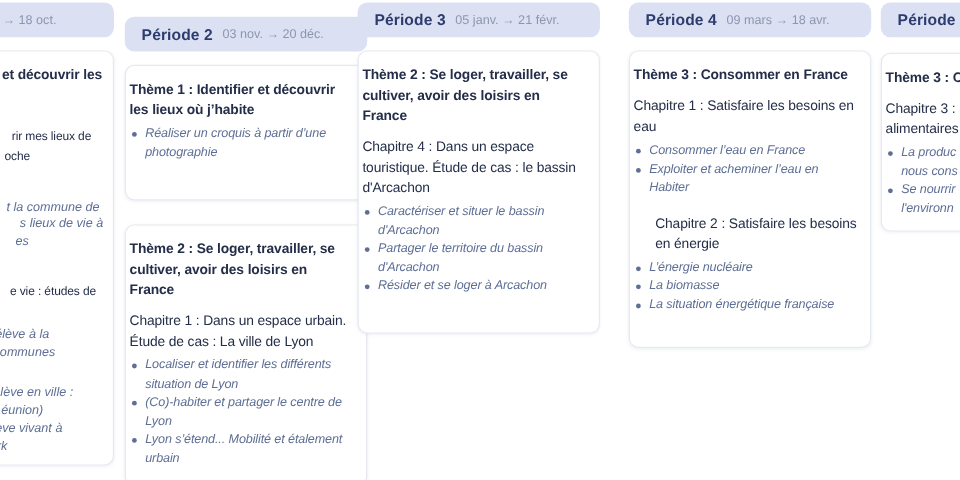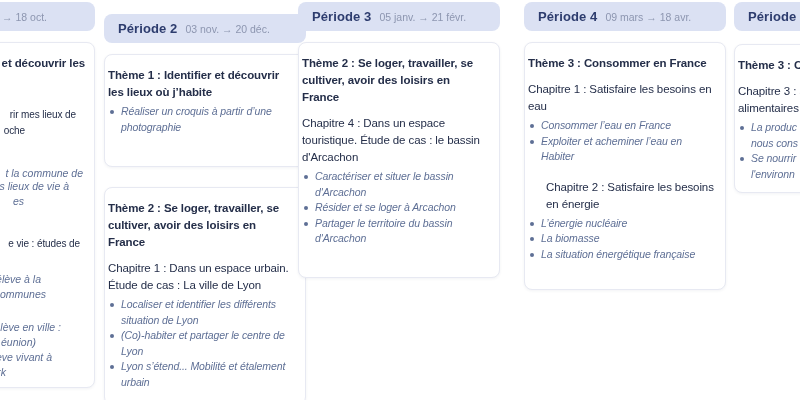--- a/index.html
+++ b/index.html
@@ -54,21 +54,21 @@
     <div class="column" style="left: -107px; height: 400px;">
       <div class="pill">
         <span class="pdates-frag">. → 18 oct.</span>
       </div>
       <div class="cards" style="top: 42px;">
         <div class="card" style="height: 346px; padding: 0px;">
           <div class="frag theme" style="top: 12px; right: 9px;">r et découvrir les</div>
           <div class="frag chapter" style="top: 63px; right: 18px;">rir mes lieux de</div>
           <div class="frag chapter" style="top: 79px; right: 69px;">oche</div>
           <div class="frag bullet" style="top: 100px; right: 11px; margin-top: 24px;">t la commune de</div>
-          <div class="frag bullet" style="top: 137px; right: 25px;">s lieux de vie à</div>
+          <div class="frag bullet" style="top: 137px; right: 8px;">s lieux de vie à</div>
           <div class="frag bullet" style="top: 152px; right: 70px;">es</div>
           <div class="frag chapter" style="top: 192px; right: 14px;">e vie : études de</div>
           <div class="frag bullet" style="top: 230px; right: 53px;">élève à la</div>
           <div class="frag bullet" style="top: 245px; right: 48px;">communes</div>
           <div class="frag bullet" style="top: 278px; right: 33px;">élève en ville :</div>
           <div class="frag bullet" style="top: 293px; right: 58px;">éunion)</div>
           <div class="frag bullet" style="top: 308px; right: 42px;">élève vivant à</div>
           <div class="frag bullet" style="top: 323px; right: 88px;">ork</div>
         </div>
       </div>
@@ -100,22 +100,22 @@
       <div class="pill">
         <span class="ptitle">Période 3</span>
         <span class="pdates">05 janv. → 21 févr.</span>
       </div>
       <div class="cards">
         <div class="card" style="min-height: 236px;">
           <div class="theme">Thème 2 : Se loger, travailler, se cultiver, avoir des loisirs en France</div>
           <div class="chapter">Chapitre 4 : Dans un espace touristique. Étude de cas : le bassin d'Arcachon</div>
           <ul class="bullets">
             <li>Caractériser et situer le bassin d'Arcachon</li>
+            <li>Partager le territoire du bassin d'Arcachon</li>
             <li>Résider et se loger à Arcachon</li>
-            <li>Partager le territoire du bassin d'Arcachon</li>
           </ul>
         </div>
       </div>
     </div>
     <div class="column" style="left: 524px; height: 400px;">
       <div class="pill">
         <span class="ptitle">Période 4</span>
         <span class="pdates">09 mars → 18 avr.</span>
       </div>
       <div class="cards">

